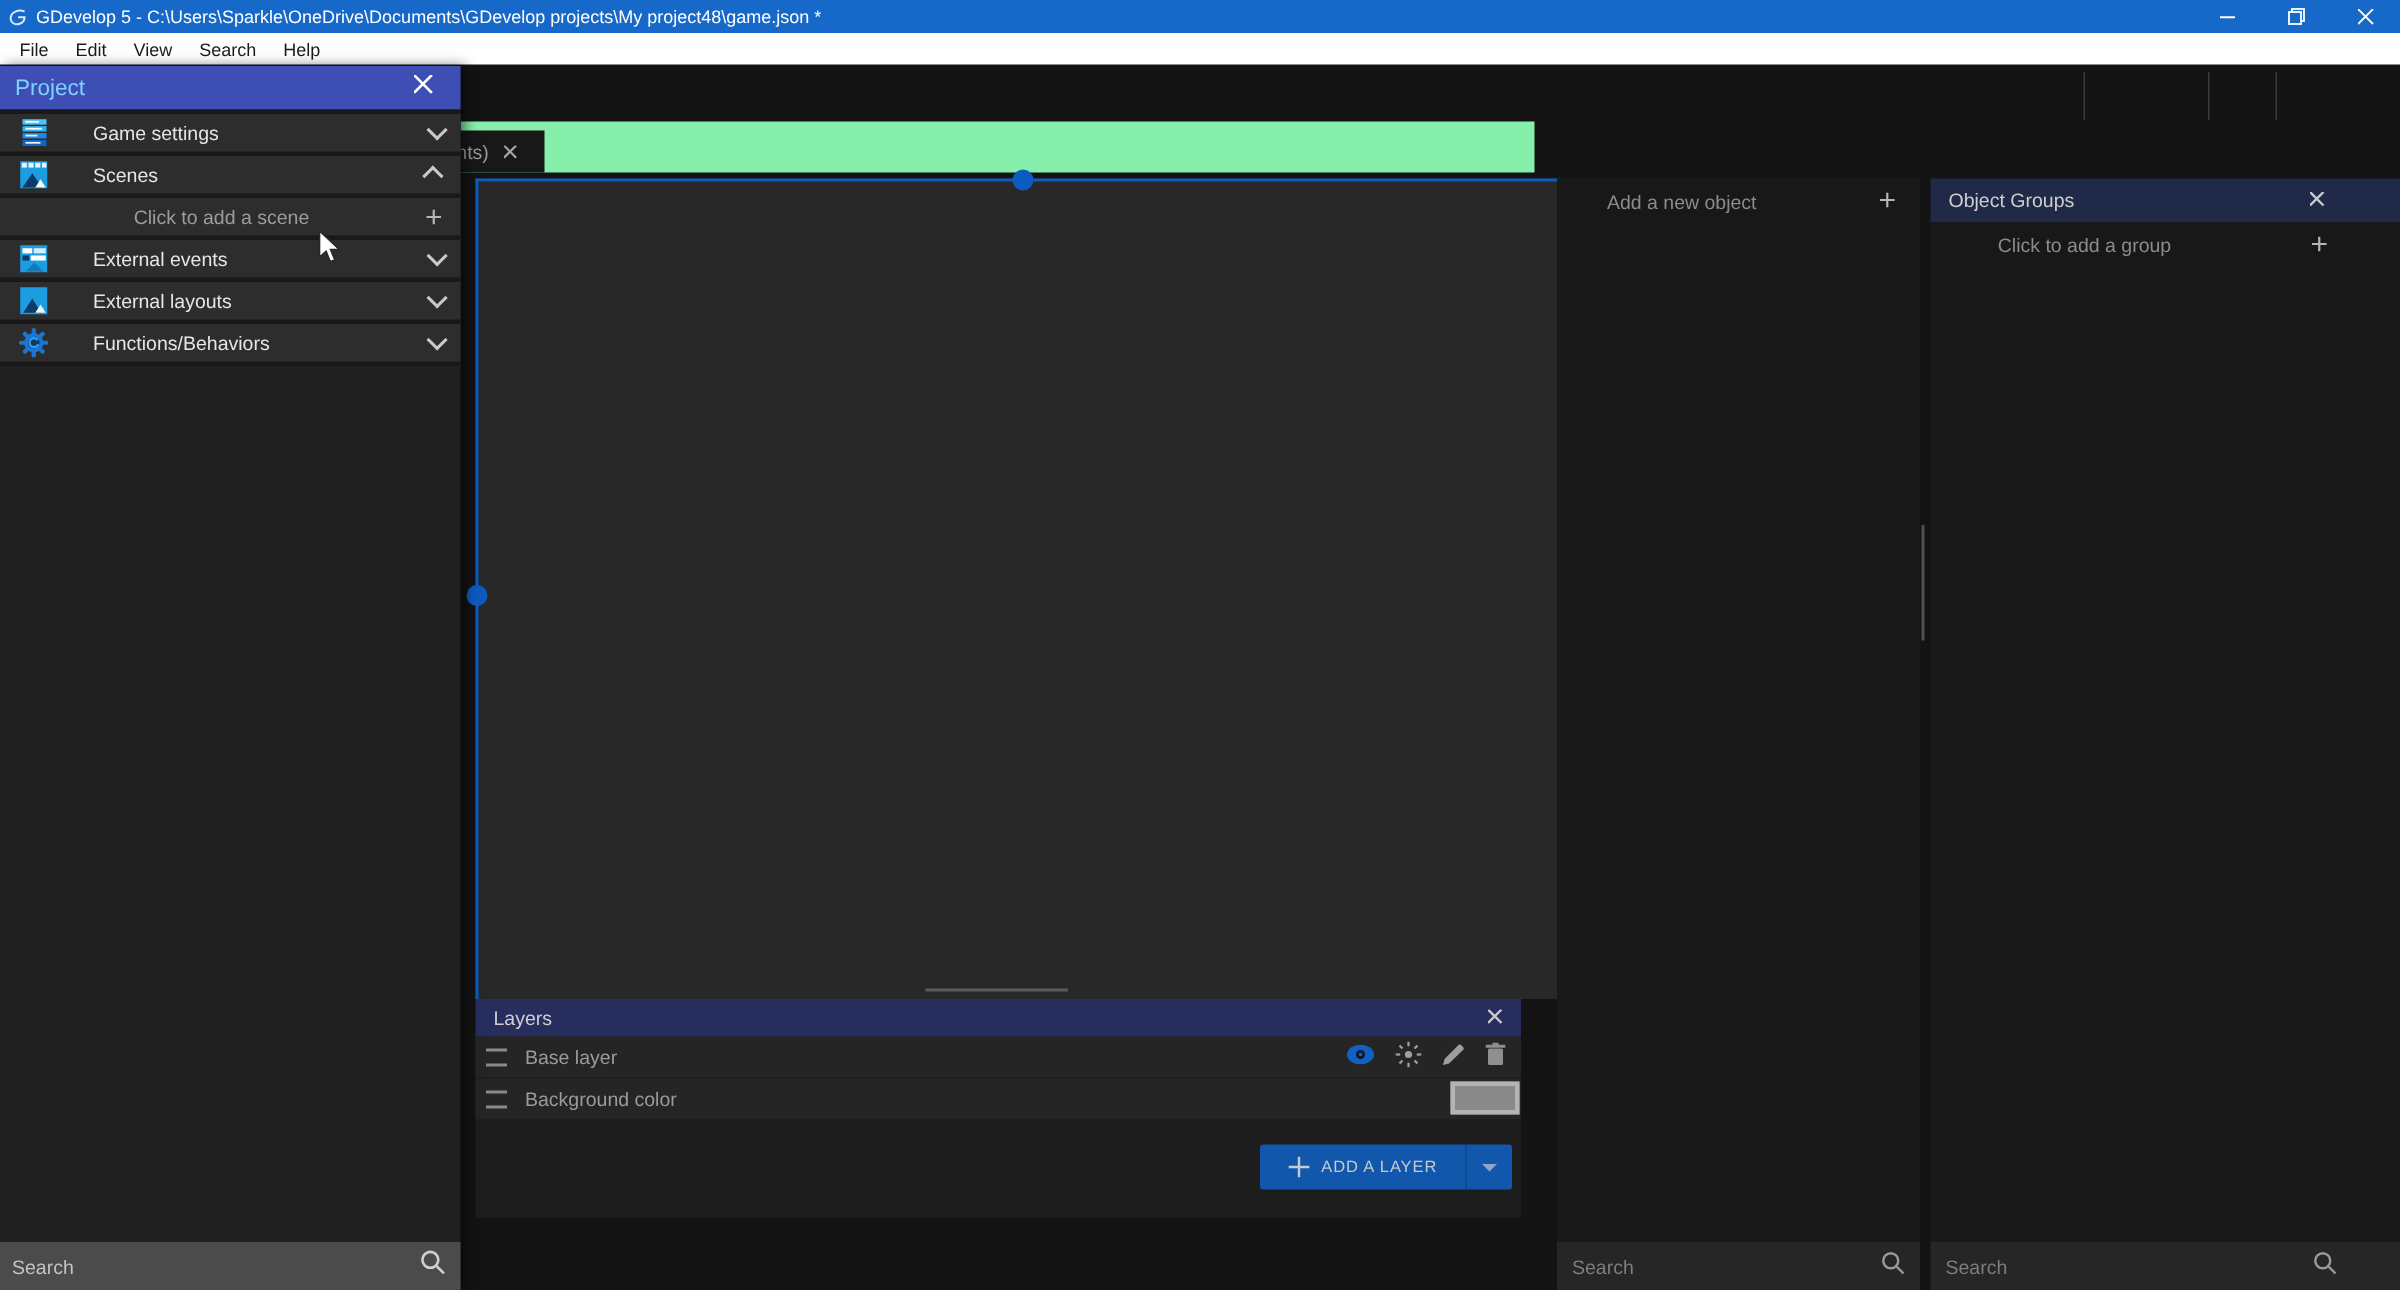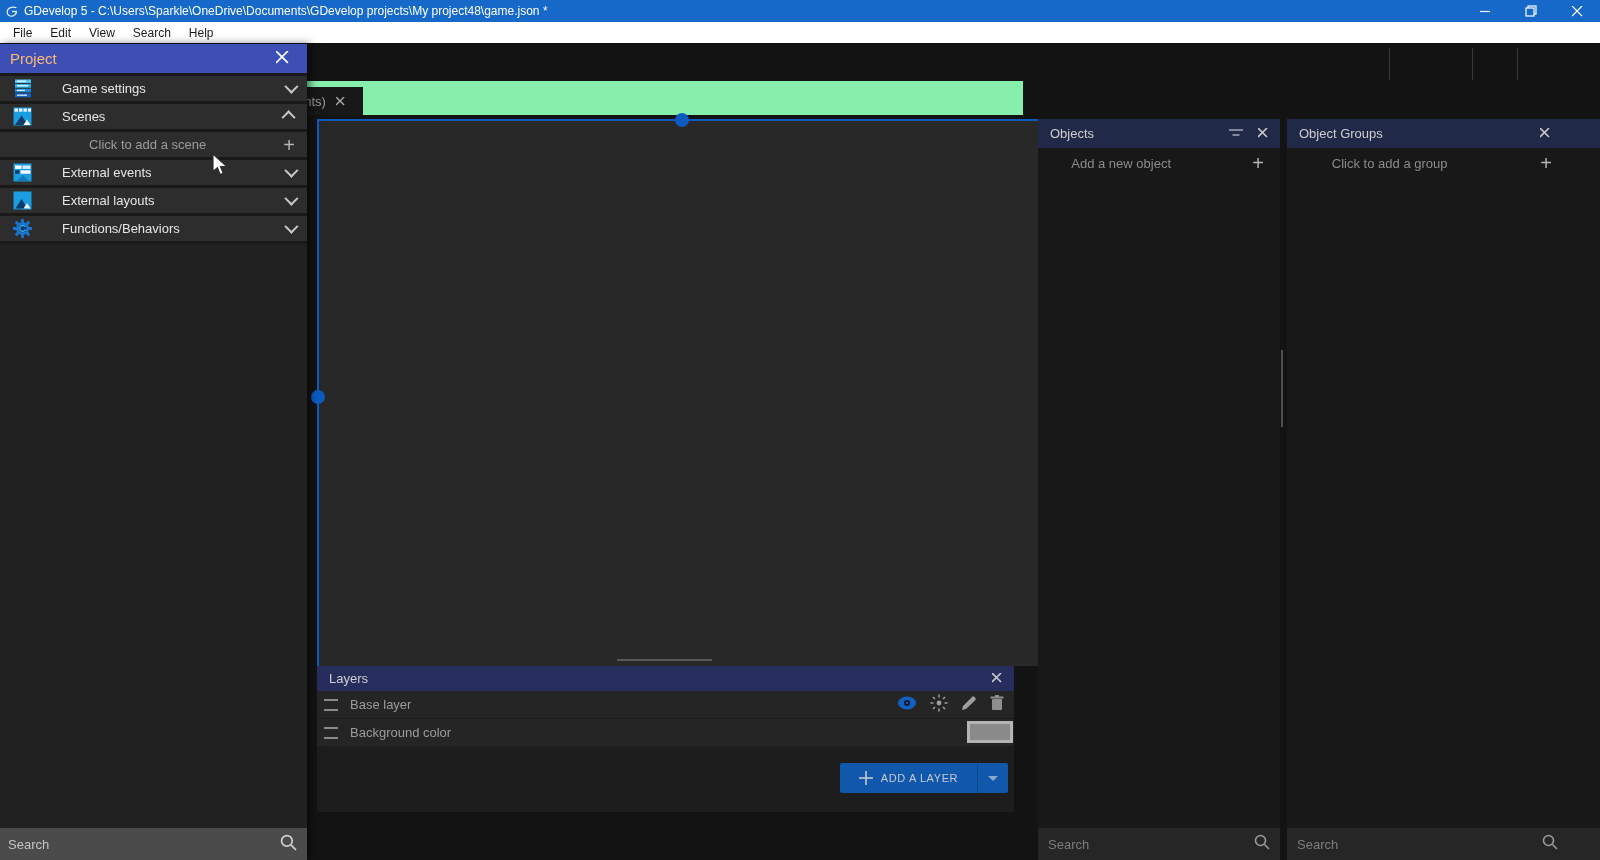--- a/index.html
+++ b/index.html
@@ -64,21 +64,21 @@
   .add-layer-main{flex:1;display:flex;align-items:center;justify-content:center;gap:8px;
                   font-size:11px;letter-spacing:.6px;}
   .add-layer-caret{width:30px;display:flex;align-items:center;justify-content:center;
                    border-left:1px solid #0d478d;}
   .caret-down{width:0;height:0;border-left:5px solid transparent;border-right:5px solid transparent;
               border-top:5px solid #8ea6cc;}
 
   
   .project{position:absolute;left:0;top:44px;width:307px;height:816px;background:#212121;
            box-shadow:3px 0 8px rgba(0,0,0,.55);}
-  .project-header{height:29px;background:#3d4eb5;display:flex;align-items:center;color:#fdba74;
+  .project-header{height:29px;background:#3d4eb5;display:flex;align-items:center;color:#7dd3fc;
                   font-size:15px;padding:0 10px;box-sizing:border-box;}
   .project-rows{background:#191919;padding-top:3px;}
   .prow{height:28px;background:#2d2d2d;display:flex;align-items:center;color:#e6e6e6;font-size:13px;
         border-bottom:3px solid #191919;box-sizing:border-box;padding:0 12px;}
   .prow .picon{width:21px;height:21px;flex:none;margin-right:29px;}
   .prow .chev{margin-left:auto;}
   .prow-scene{background:#3e3e3e;padding-left:8px;}
   .prow-add{color:#9c9c9c;}
   .prow-add .lbl{flex:1;text-align:center;}
   .chevron{display:inline-block;width:8px;height:8px;border-right:2px solid #c9c9c9;
@@ -226,37 +226,20 @@
           </svg>
         <span>ADD A LAYER</span>
       </span>
       <span class="add-layer-caret">
         <i class="caret-down"></i>
       </span>
     </div>
   </div>
 
   <div class="dock" style="left:1038px;width:242px">
-    <div class="dock-header">
-      <span>Objects</span>
-      <span class="hdr-actions">
-        <span>
-          <svg width="16" height="10" viewBox="0 0 16 10" stroke="#9aa0b5" stroke-width="1.6">
-              <line x1="1" y1="2" x2="15" y2="2"></line>
-              <line x1="4.5" y1="7" x2="11.5" y2="7"></line>
-            </svg>
-        </span>
-        <span>
-          <svg class="x-icon" width="10" height="10" viewBox="0 0 10 10">
-              <line x1="0" y1="0" x2="9" y2="9"></line>
-              <line x1="9" y1="0" x2="0" y2="9"></line>
-            </svg>
-        </span>
-      </span>
-    </div>
     <div class="dock-addrow">
       <span class="lbl">Add a new object</span>
       <span class="plus" style="margin-right:16px">+</span>
     </div>
     <div class="dock-search">
       <input type="text" placeholder="Search" style="">
       <span class="mag">
         <svg width="16" height="16" viewBox="0 0 16 16" fill="none" stroke="#9a9a9a" stroke-width="1.6">
             <circle cx="6.5" cy="6.5" r="5"></circle>
             <line x1="10.5" y1="10.5" x2="15" y2="15"></line>

